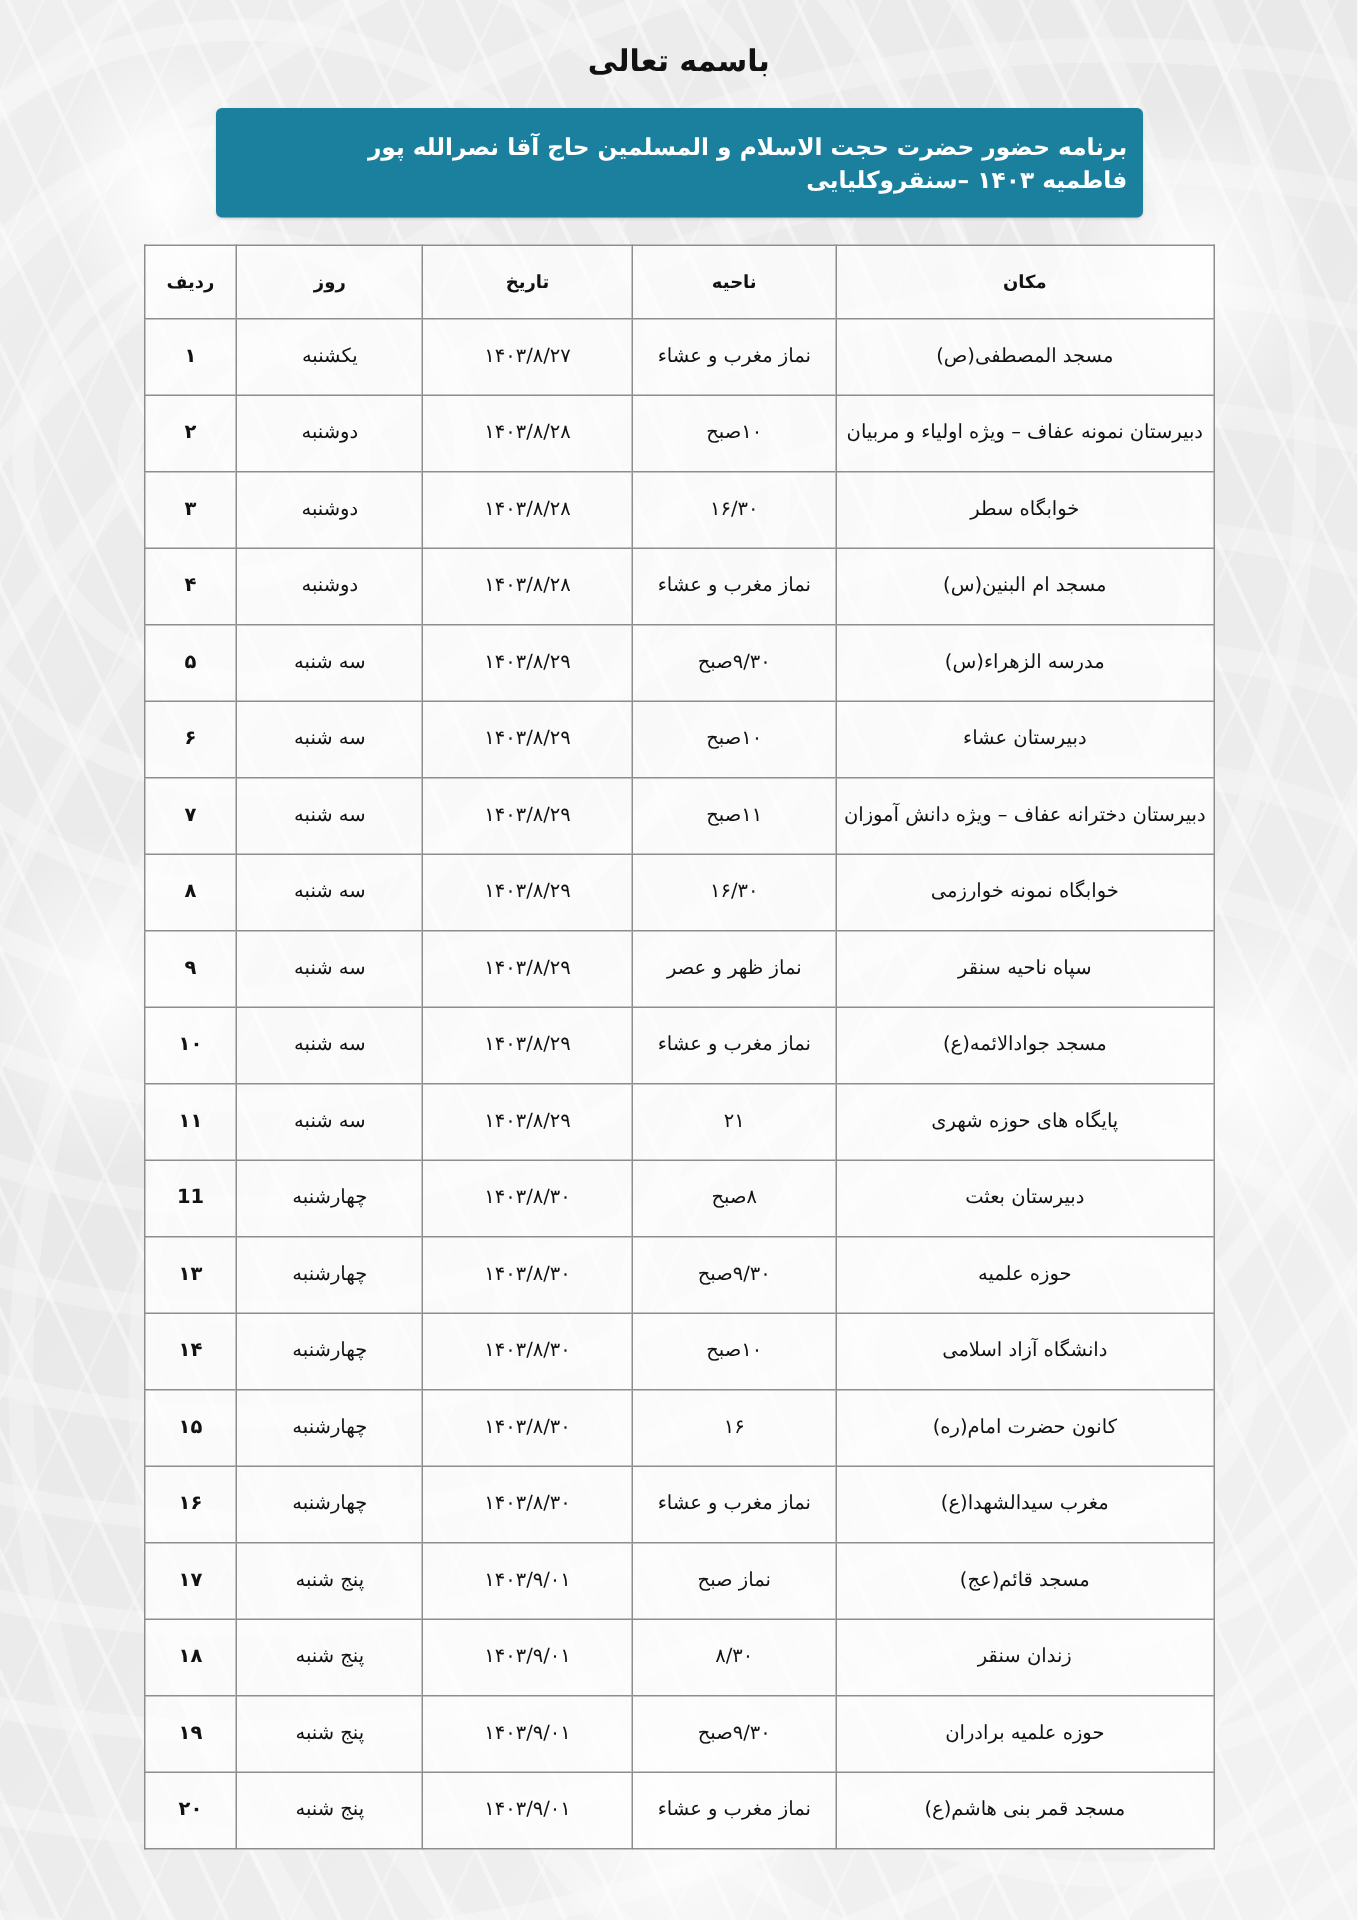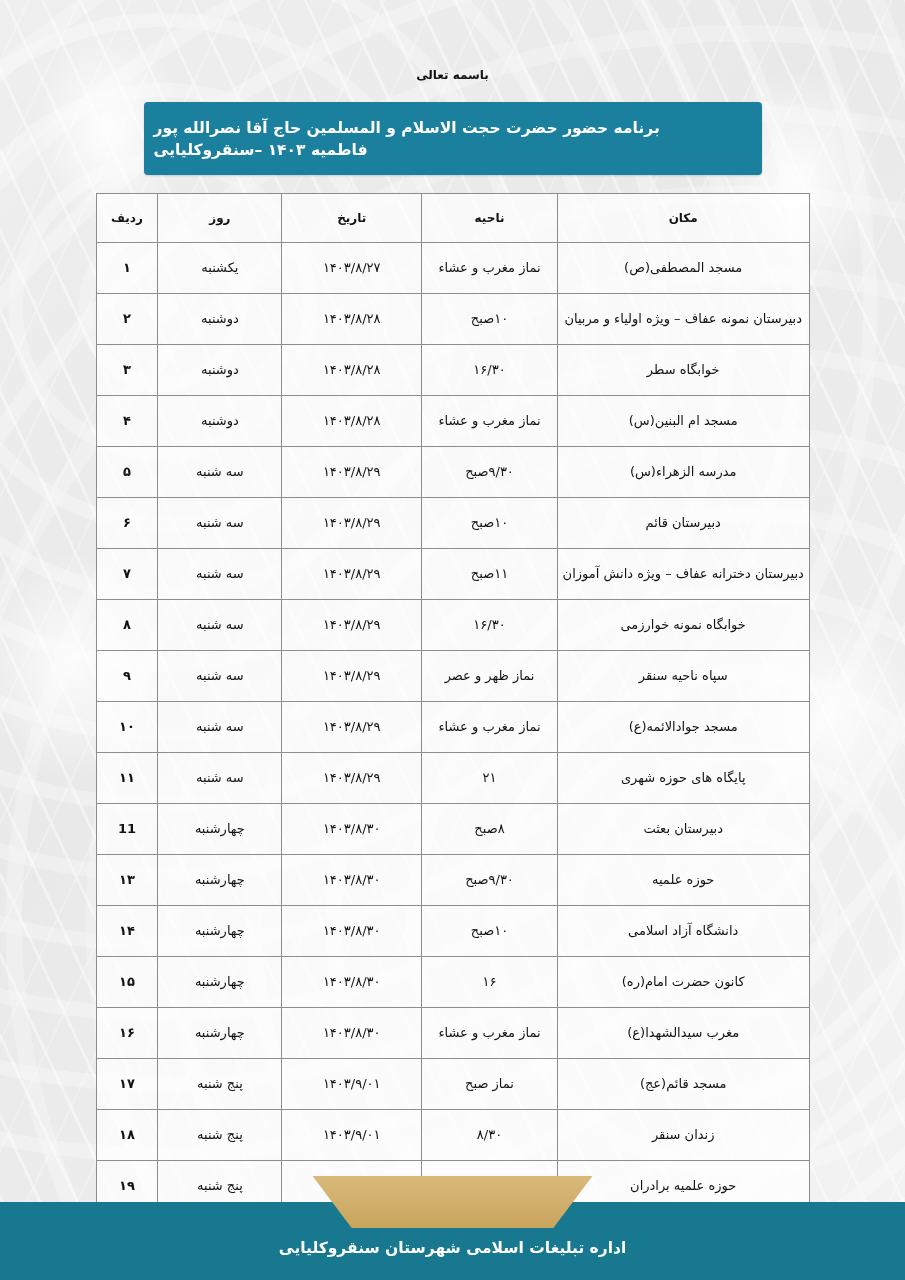--- a/index.html
+++ b/index.html
@@ -46,35 +46,35 @@
       repeating-radial-gradient(circle at 82% 72%, rgba(255,255,255,0.45) 0px, rgba(255,255,255,0.45) 16px, rgba(0,0,0,0) 17px, rgba(0,0,0,0) 80px);
     opacity: 0.55;
   }
   .content {
     position: relative;
     z-index: 2;
   }
 
   .basmaleh {
     text-align: center;
-    font-size: 12px;
+    font-size: 20px;
     font-weight: bold;
     color: #111111;
-    padding-top: 68px;
+    padding-top: 28px;
     letter-spacing: 0.2px;
   }
 
   .banner {
     margin: 20px auto 0;
     width: 598px;
     background: #1b7f9e;
     color: #ffffff;
     border-radius: 4px;
     padding: 14px 10px 16px;
-    text-align: left;
+    text-align: right;
     box-shadow: 0 1px 2px rgba(0,0,0,0.15);
   }
   .banner-line1 {
     font-size: 15.5px;
     font-weight: bold;
     line-height: 1.6;
   }
   .banner-line2 {
     font-size: 15.5px;
     font-weight: bold;
@@ -208,21 +208,21 @@
             <td class="rownum">۴</td>
           </tr>
           <tr>
             <td class="place">مدرسه الزهراء(س)</td>
             <td>۹/۳۰صبح</td>
             <td>۱۴۰۳/۸/۲۹</td>
             <td>سه شنبه</td>
             <td class="rownum">۵</td>
           </tr>
           <tr>
-            <td class="place">دبیرستان قائم</td>
+            <td class="place">دبیرستان عشاء</td>
             <td>۱۰صبح</td>
             <td>۱۴۰۳/۸/۲۹</td>
             <td>سه شنبه</td>
             <td class="rownum">۶</td>
           </tr>
           <tr>
             <td class="place">دبیرستان دخترانه عفاف – ویژه دانش آموزان</td>
             <td>۱۱صبح</td>
             <td>۱۴۰۳/۸/۲۹</td>
             <td>سه شنبه</td>
@@ -318,17 +318,13 @@
             <td>۱۴۰۳/۹/۰۱</td>
             <td>پنج شنبه</td>
             <td class="rownum">۲۰</td>
           </tr>
         </tbody>
       </table>
     </div>
 
   </div>
 
-  <div class="footer">
-    <div class="footer-ribbon"></div>
-    <div class="footer-text">اداره تبلیغات اسلامی شهرستان سنقروکلیایی</div>
-  </div>
 </div>
 
 </body></html>

